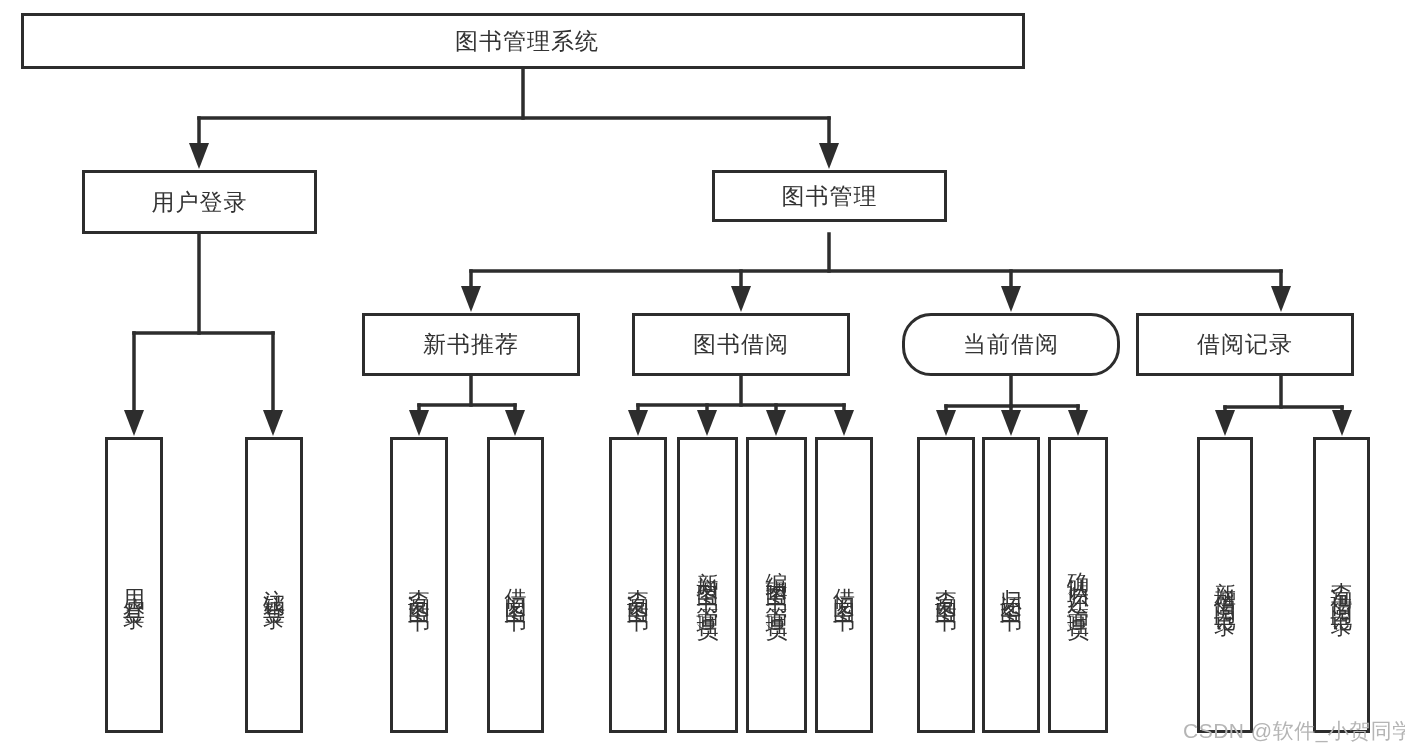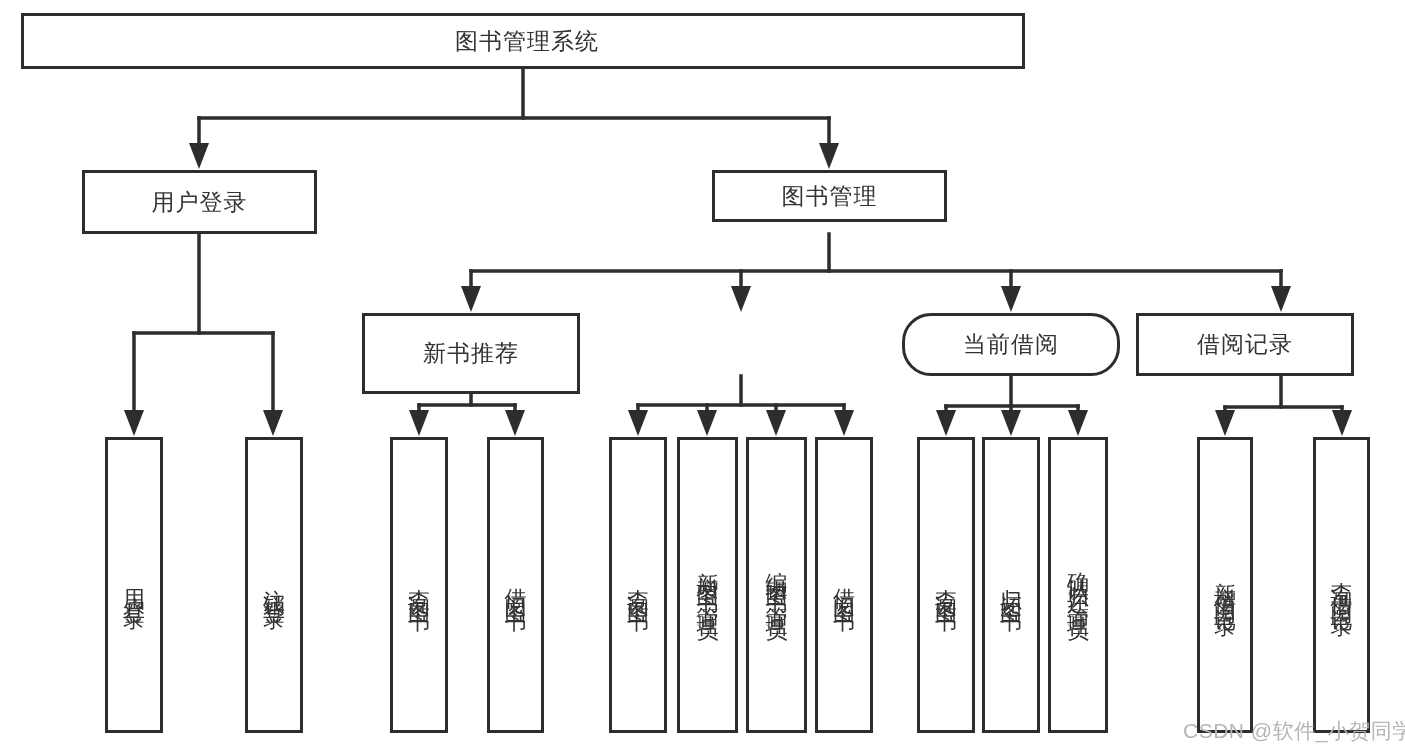--- a/index.html
+++ b/index.html
@@ -53,21 +53,21 @@
     text-orientation: mixed;
     font-size: 22px;
     line-height: 1;
     letter-spacing: 7px;
     white-space: nowrap;
   }
   
   .n-root { left: 21px;  top: 13px;  width: 1004px; height: 56px; padding-left: 8px; }
   .n-l2a  { left: 82px;  top: 170px; width: 235px;  height: 64px; }
   .n-l2b  { left: 712px; top: 170px; width: 235px;  height: 52px; }
-  .n-l3a  { left: 362px; top: 313px; width: 218px;  height: 81px; }
+  .n-l3a  { left: 362px; top: 313px; width: 218px;  height: 63px; }
   .n-l3b  { left: 632px; top: 313px; width: 218px;  height: 63px; }
   .n-l3c  { left: 902px; top: 313px; width: 218px;  height: 63px; border-radius: 29px; }
   .n-l3d  { left: 1136px;top: 313px; width: 218px;  height: 63px; }
   
   .f0  { left: 105px;  width: 58px; }
   .f1  { left: 245px;  width: 58px; }
   .f2  { left: 390px;  width: 58px; }
   .f3  { left: 487px;  width: 57px; }
   .f4  { left: 609px;  width: 58px; }
   .f5  { left: 677px;  width: 61px; }
@@ -165,20 +165,23 @@
   <div class="hbox n-l2a">
     <span>用户登录</span>
   </div>
   <div class="hbox n-l2b">
     <span>图书管理</span>
   </div>
 
   <div class="hbox n-l3a">
     <span>新书推荐</span>
   </div>
+  <div class="hbox n-l3b">
+    <span>图书借阅</span>
+  </div>
   <div class="hbox n-l3c">
     <span>当前借阅</span>
   </div>
   <div class="hbox n-l3d">
     <span>借阅记录</span>
   </div>
 
   <div class="vbox f0">
     <span class="vtext">用户登录</span>
   </div>

